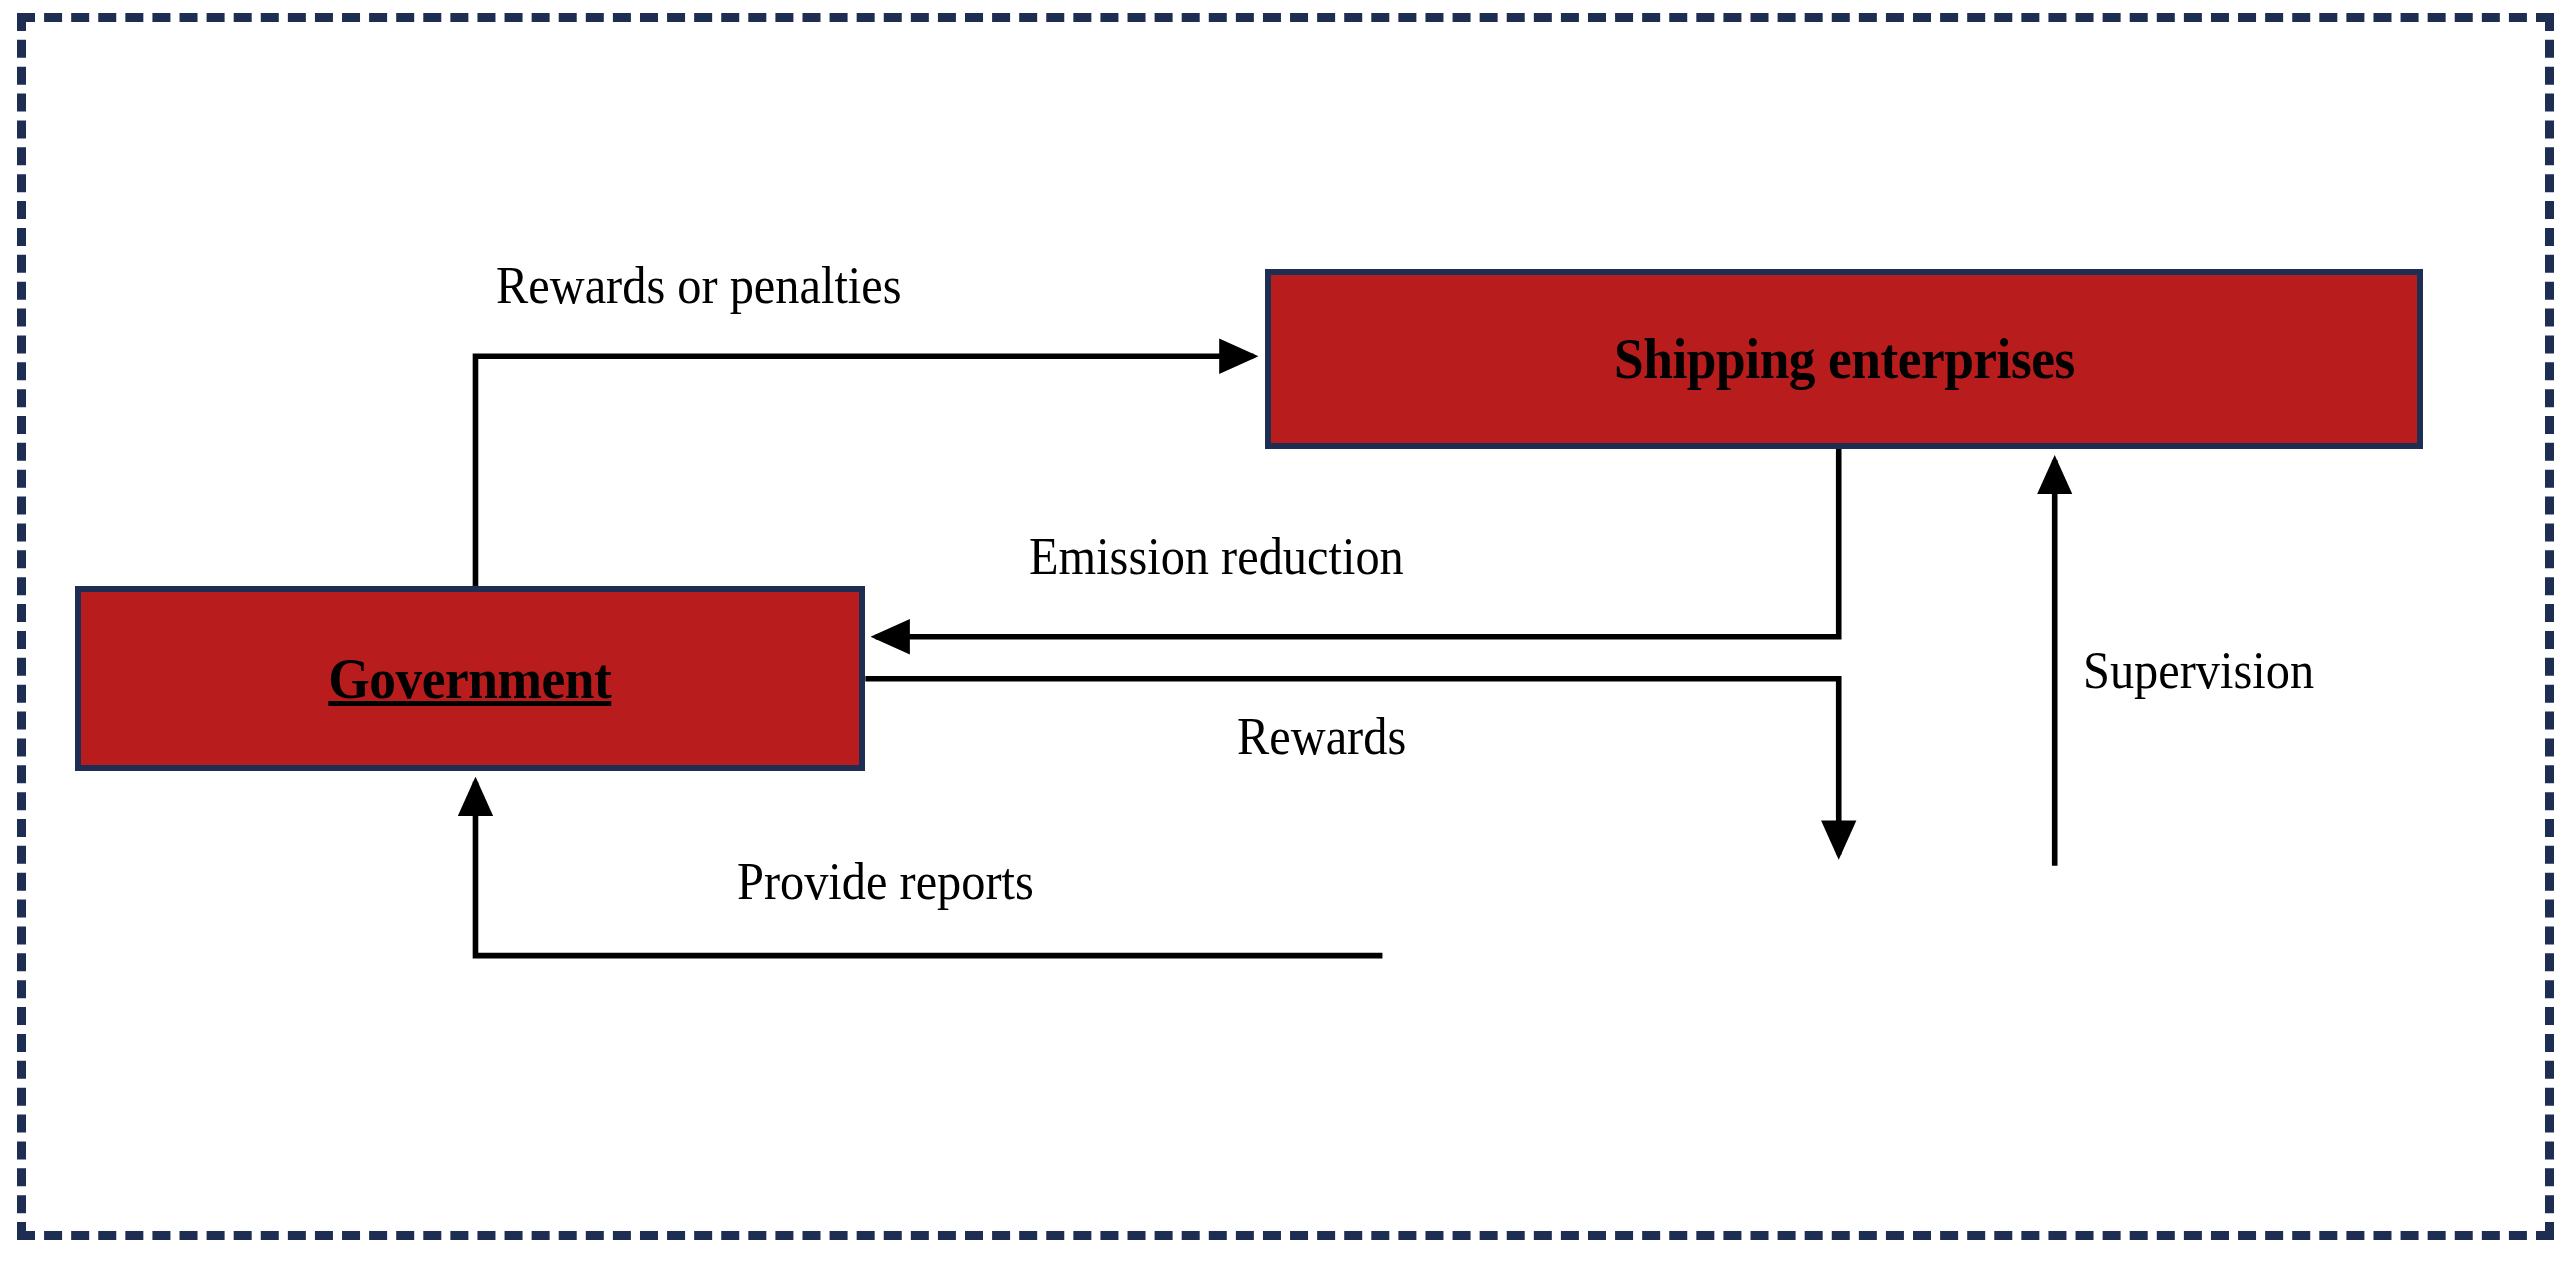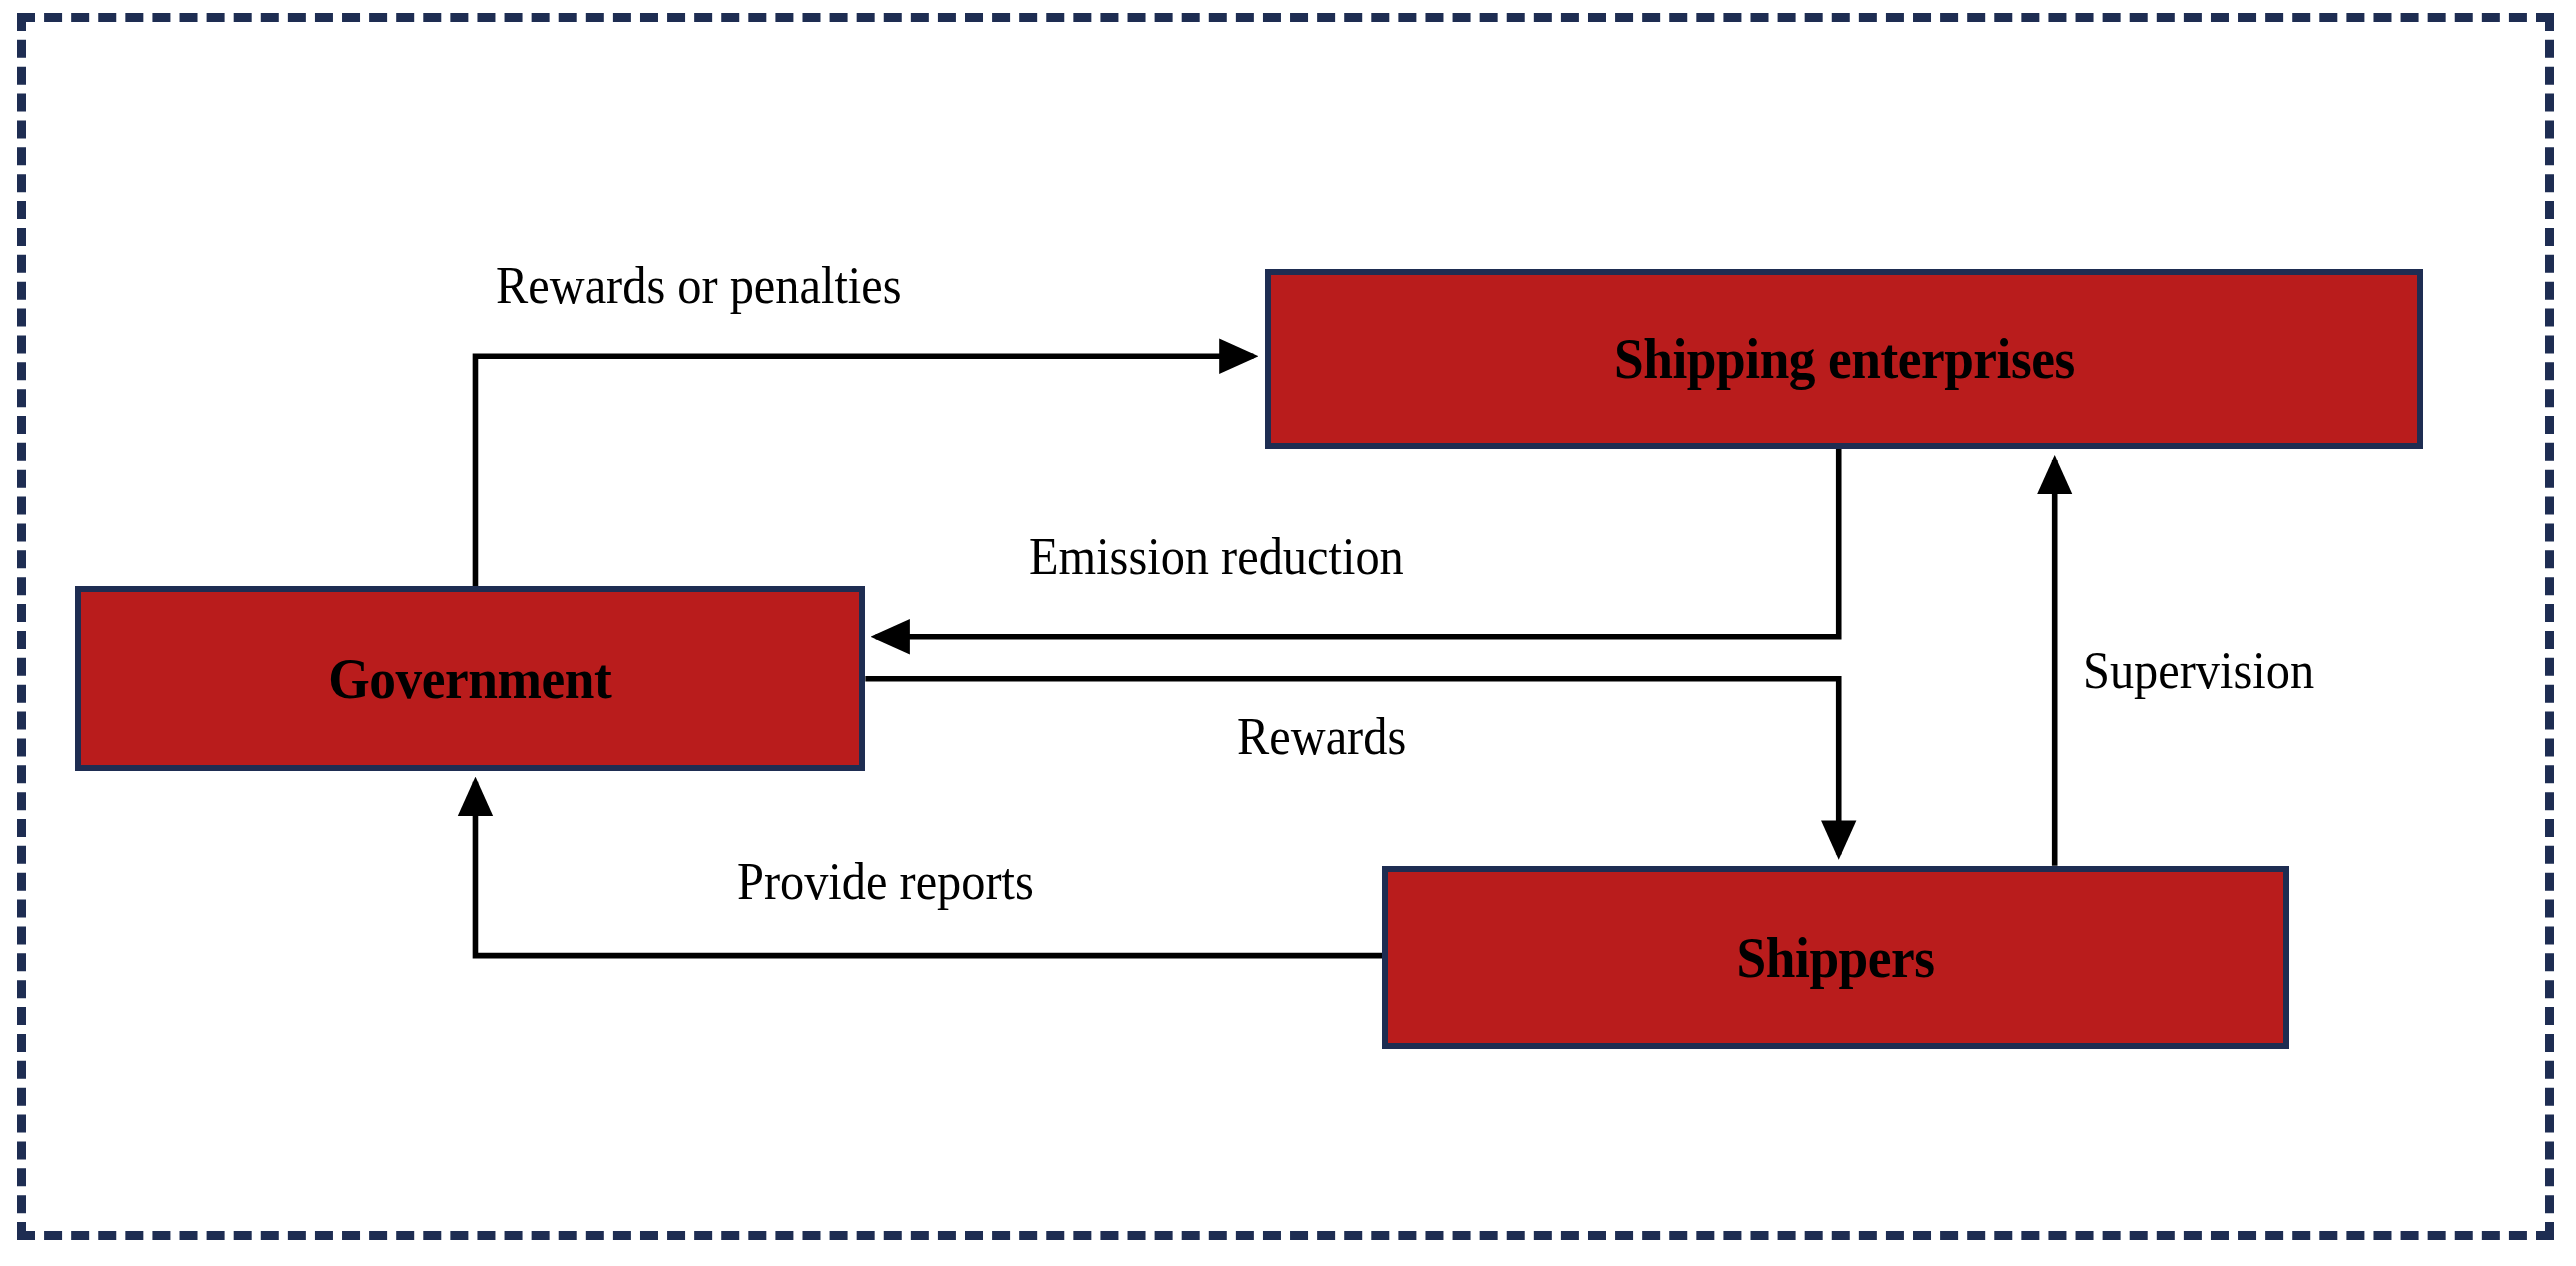--- a/index.html
+++ b/index.html
@@ -39,21 +39,21 @@
   }
   .node-label {
     font-weight: bold;
     color: #000000;
     font-size: 58px;
     line-height: 1;
     letter-spacing: -0.5px;
     transform: scaleX(0.92);
     white-space: nowrap;
   }
-  #node-government { left: 75px;   top: 586px; width: 790px;  height: 185px; }
+  #node-government { left: 75px;   top: 586px; width: 790px;  height: 185px; text-decoration: underline; }
   #node-shipping   { left: 1265px; top: 269px; width: 1158px; height: 180px; }
   #node-shippers   { left: 1382px; top: 866px; width: 907px;  height: 183px; }
 
   
   #connectors {
     position: absolute;
     left: 0;
     top: 0;
     width: 2576px;
     height: 1266px;
@@ -107,23 +107,20 @@
   </svg>
 
   <div id="node-government" class="node">
     <span class="node-label">Government</span>
   </div>
 
   <div id="node-shipping" class="node">
     <span class="node-label">Shipping enterprises</span>
   </div>
 
-  <div id="node-shippers" class="node">
-    <span class="node-label">Shippers</span>
-  </div>
 
   <span id="label-rewards-penalties" class="edge-label">Rewards or penalties</span>
 
   <span id="label-emission-reduction" class="edge-label">Emission reduction</span>
 
   <span id="label-rewards" class="edge-label">Rewards</span>
 
   <span id="label-provide-reports" class="edge-label">Provide reports</span>
 
   <span id="label-supervision" class="edge-label">Supervision</span>

